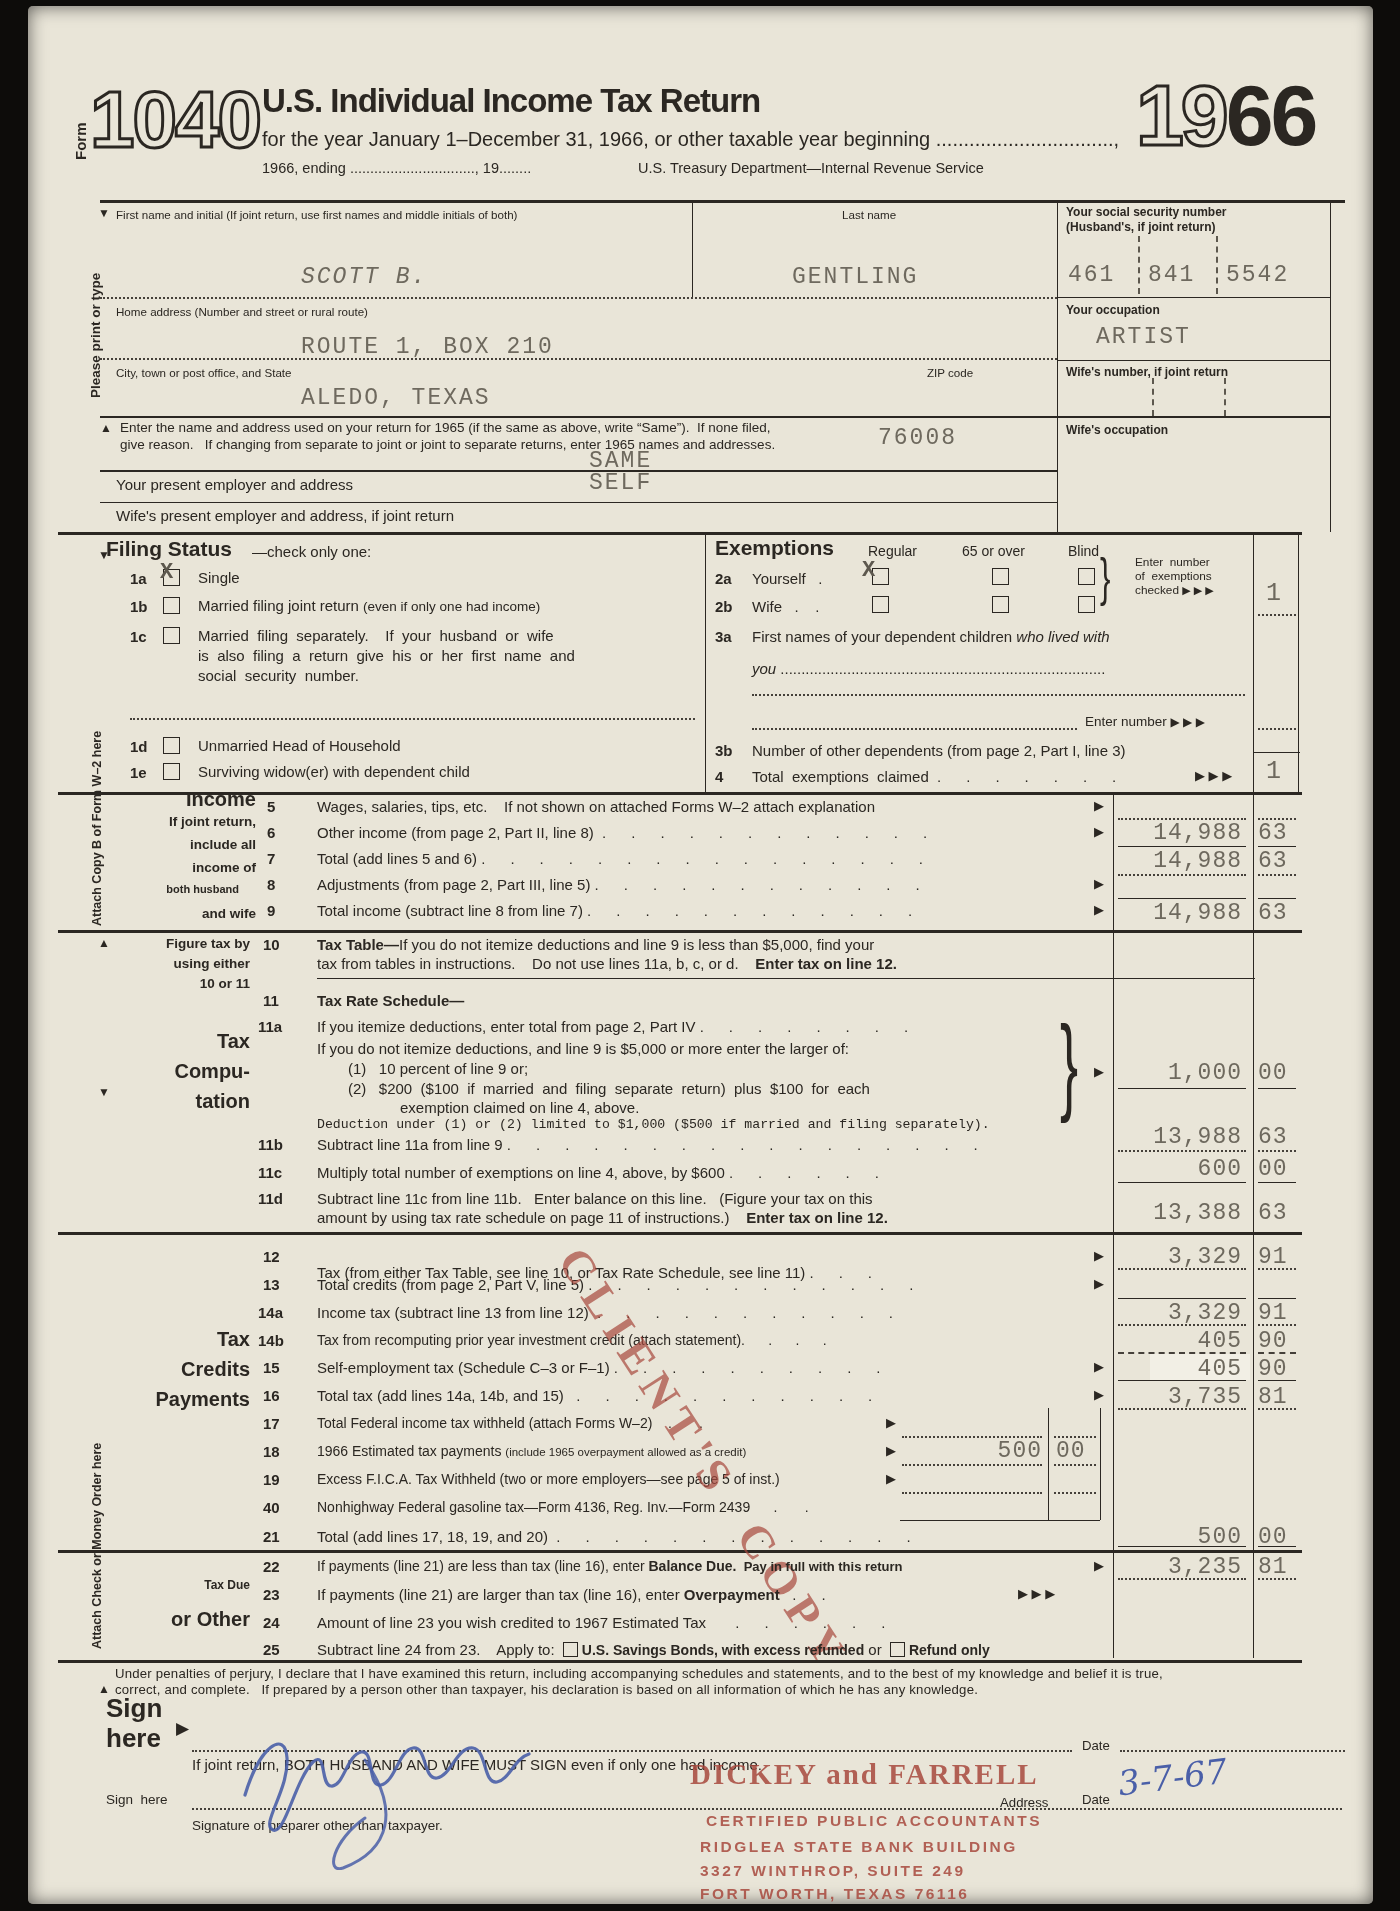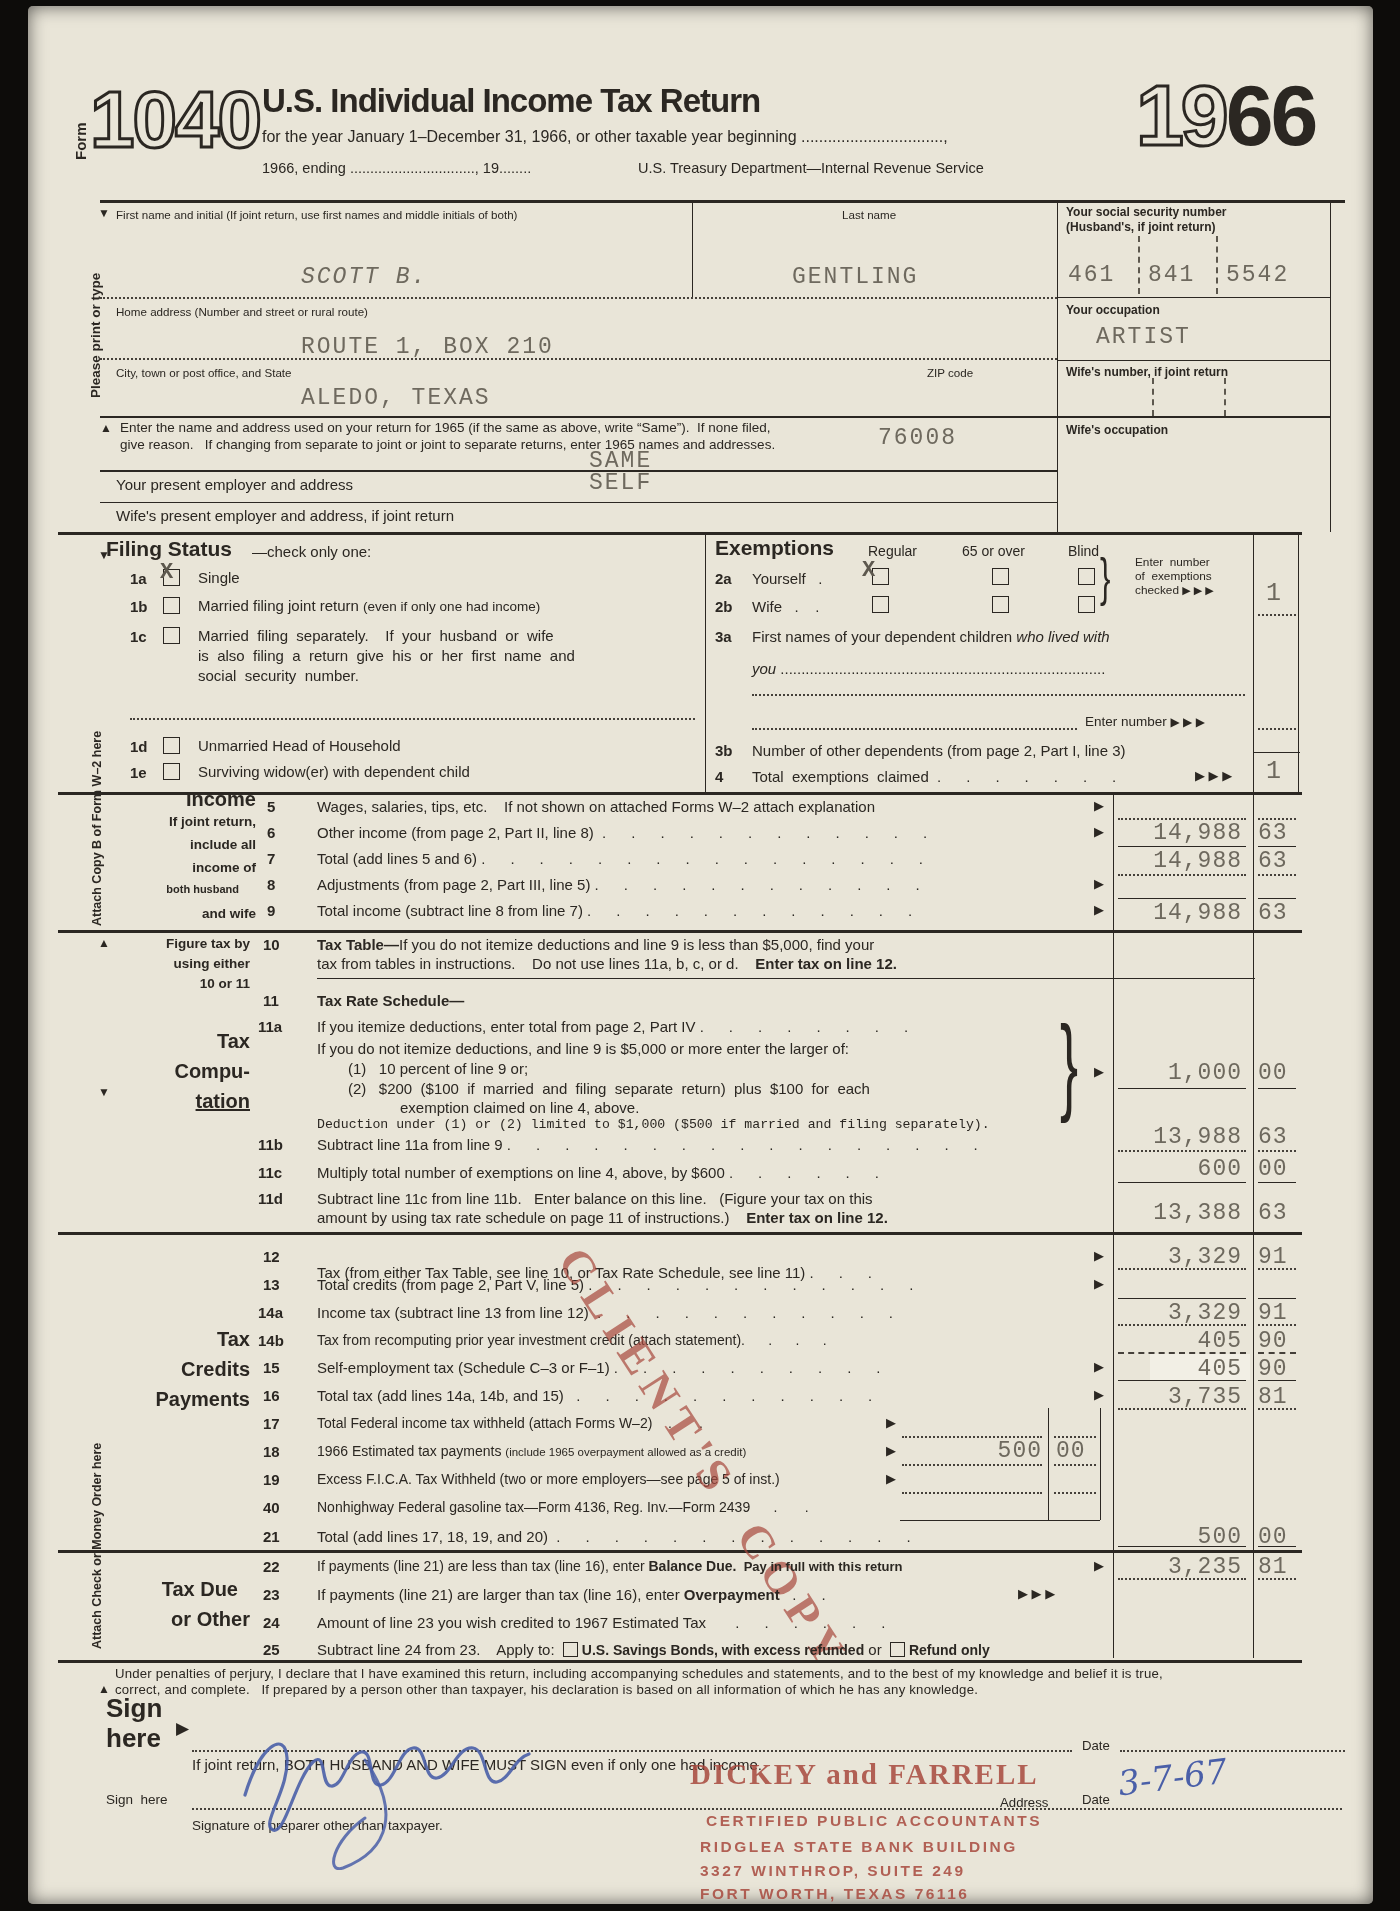--- a/index.html
+++ b/index.html
@@ -36,21 +36,21 @@
 .sidebar{position:absolute;text-align:right;white-space:pre;color:#2b2722;font-weight:bold;}
 </style>
 </head>
 <body>
 
 <div id="paper"></div>
 
 <div class="vert" style="left:72px;top:98px;height:62px;font-size:15px;">Form</div>
 <div class="abs b outline" style="left:90px;top:74px;font-size:80px;letter-spacing:-2px;">1040</div>
 <div class="abs b" style="left:262px;top:82px;font-size:33px;letter-spacing:-1px;">U.S. Individual Income Tax Return</div>
-<div class="abs" style="left:262px;top:128px;font-size:16px;">for the year January 1–December 31, 1966, or other taxable year beginning ................................,</div>
+<div class="abs" style="left:262px;top:128px;font-size:20px;">for the year January 1–December 31, 1966, or other taxable year beginning ................................,</div>
 <div class="abs" style="left:262px;top:160px;font-size:14.5px;">1966, ending ..............................., 19........</div>
 <div class="abs" style="left:638px;top:160px;font-size:14.5px;">U.S. Treasury Department—Internal Revenue Service</div>
 <div class="abs b" style="left:1136px;top:66px;font-size:86px;letter-spacing:-3px;"><span class="outline">19</span><span>66</span></div>
 <div class="hl3" style="left:100px;top:200px;width:1245px;"></div>
 
 <div class="tri" style="left:98px;top:206px;">▼</div>
 <div class="vert" style="left:88px;top:228px;height:170px;font-size:13.5px;">Please print or type</div>
 <div class="tri" style="left:98px;top:548px;">▼</div>
 <div class="vert" style="left:90px;top:566px;height:360px;font-size:12.5px;">Attach Copy B of Form W–2 here</div>
 <div class="tri" style="left:98px;top:936px;">▲</div>
@@ -197,21 +197,21 @@
 <div class="hl" style="left:1258px;top:898px;width:38px;"></div>
 <div class="abs amt dollars" style="left:1118px;top:900px;">14,988</div>
 <div class="abs amt" style="left:1258px;top:900px;">63</div>
 <div class="hl3" style="left:58px;top:930px;width:1244px;"></div>
 
 <div class="sidebar" style="left:60px;top:936px;width:190px;font-size:13.5px;">Figure tax by</div>
 <div class="sidebar" style="left:60px;top:956px;width:190px;font-size:13.5px;">using either</div>
 <div class="sidebar" style="left:60px;top:976px;width:190px;font-size:13.5px;">10 or 11</div>
 <div class="sidebar" style="left:60px;top:1030px;width:190px;font-size:20px;">Tax</div>
 <div class="sidebar" style="left:60px;top:1060px;width:190px;font-size:20px;">Compu-</div>
-<div class="sidebar" style="left:60px;top:1090px;width:190px;font-size:20px;text-decoration:underline;">tation</div>
+<div class="sidebar" style="left:60px;top:1090px;width:190px;font-size:20px;">tation</div>
 <div class="abs b t15" style="left:263px;top:936px;">10</div>
 <div class="abs t15" style="left:317px;top:936px;"><span class="b">Tax Table—</span><span>If you do not itemize deductions and line 9 is less than $5,000, find your</span></div>
 <div class="abs t15" style="left:317px;top:955px;"><span>tax from tables in instructions.    Do not use lines 11a, b, c, or d.    </span><span class="b">Enter tax on line 12.</span></div>
 <div class="hl" style="left:317px;top:978px;width:938px;"></div>
 <div class="abs b t15" style="left:263px;top:992px;">11</div>
 <div class="abs b t15" style="left:317px;top:992px;">Tax Rate Schedule—</div>
 <div class="abs b t15" style="left:258px;top:1018px;">11a</div>
 <div class="abs t15" style="left:317px;top:1018px;">If you itemize deductions, enter total from page 2, Part IV .      .      .      .      .      .      .      .</div>
 <div class="abs t15" style="left:317px;top:1040px;">If you do not itemize deductions, and line 9 is $5,000 or more enter the larger of:</div>
 <div class="abs t15" style="left:348px;top:1060px;">(1)   10 percent of line 9 or;</div>
@@ -310,21 +310,21 @@
 <div class="abs b t15" style="left:263px;top:1528px;">21</div>
 <div class="abs t15" style="left:317px;top:1528px;">Total (add lines 17, 18, 19, and 20)  .      .      .      .      .      .      .      .      .      .      .      .      .</div>
 <div class="abs amt dollars" style="left:1118px;top:1524px;">500</div>
 <div class="abs amt" style="left:1258px;top:1524px;">00</div>
 <div class="hl" style="left:1118px;top:1546px;width:128px;"></div>
 <div class="hl" style="left:1258px;top:1546px;width:38px;"></div>
 <div class="hl3" style="left:58px;top:1550px;width:1244px;"></div>
 
 <div class="stampred" style="left:592px;top:1238px;font-size:46px;font-family:'Liberation Serif',serif;letter-spacing:9px;transform:rotate(57deg);transform-origin:left top;opacity:.7;">CLIENT'S  COPY</div>
 
-<div class="sidebar" style="left:48px;top:1578px;width:190px;font-size:20px;">Tax Due</div>
+<div class="sidebar" style="left:60px;top:1578px;width:190px;font-size:12px;">Tax Due</div>
 <div class="sidebar" style="left:60px;top:1608px;width:190px;font-size:20px;">or Other</div>
 <div class="abs b t15" style="left:263px;top:1558px;">22</div>
 <div class="abs t14" style="left:317px;top:1558px;"><span>If payments (line 21) are less than tax (line 16), enter </span><span class="b">Balance Due.</span><span class="b" style="font-size:13px;">  Pay in full with this return</span></div>
 <div class="arrow" style="left:1094px;top:1558px;">▶</div>
 <div class="abs amt dollars" style="left:1118px;top:1554px;">3,235</div>
 <div class="abs amt" style="left:1258px;top:1554px;">81</div>
 <div class="dot" style="left:1118px;top:1578px;width:128px;"></div>
 <div class="dot" style="left:1258px;top:1578px;width:38px;"></div>
 <div class="abs b t15" style="left:263px;top:1586px;">23</div>
 <div class="abs t15" style="left:317px;top:1586px;"><span>If payments (line 21) are larger than tax (line 16), enter </span><span class="b">Overpayment</span><span>   .      .</span></div>

